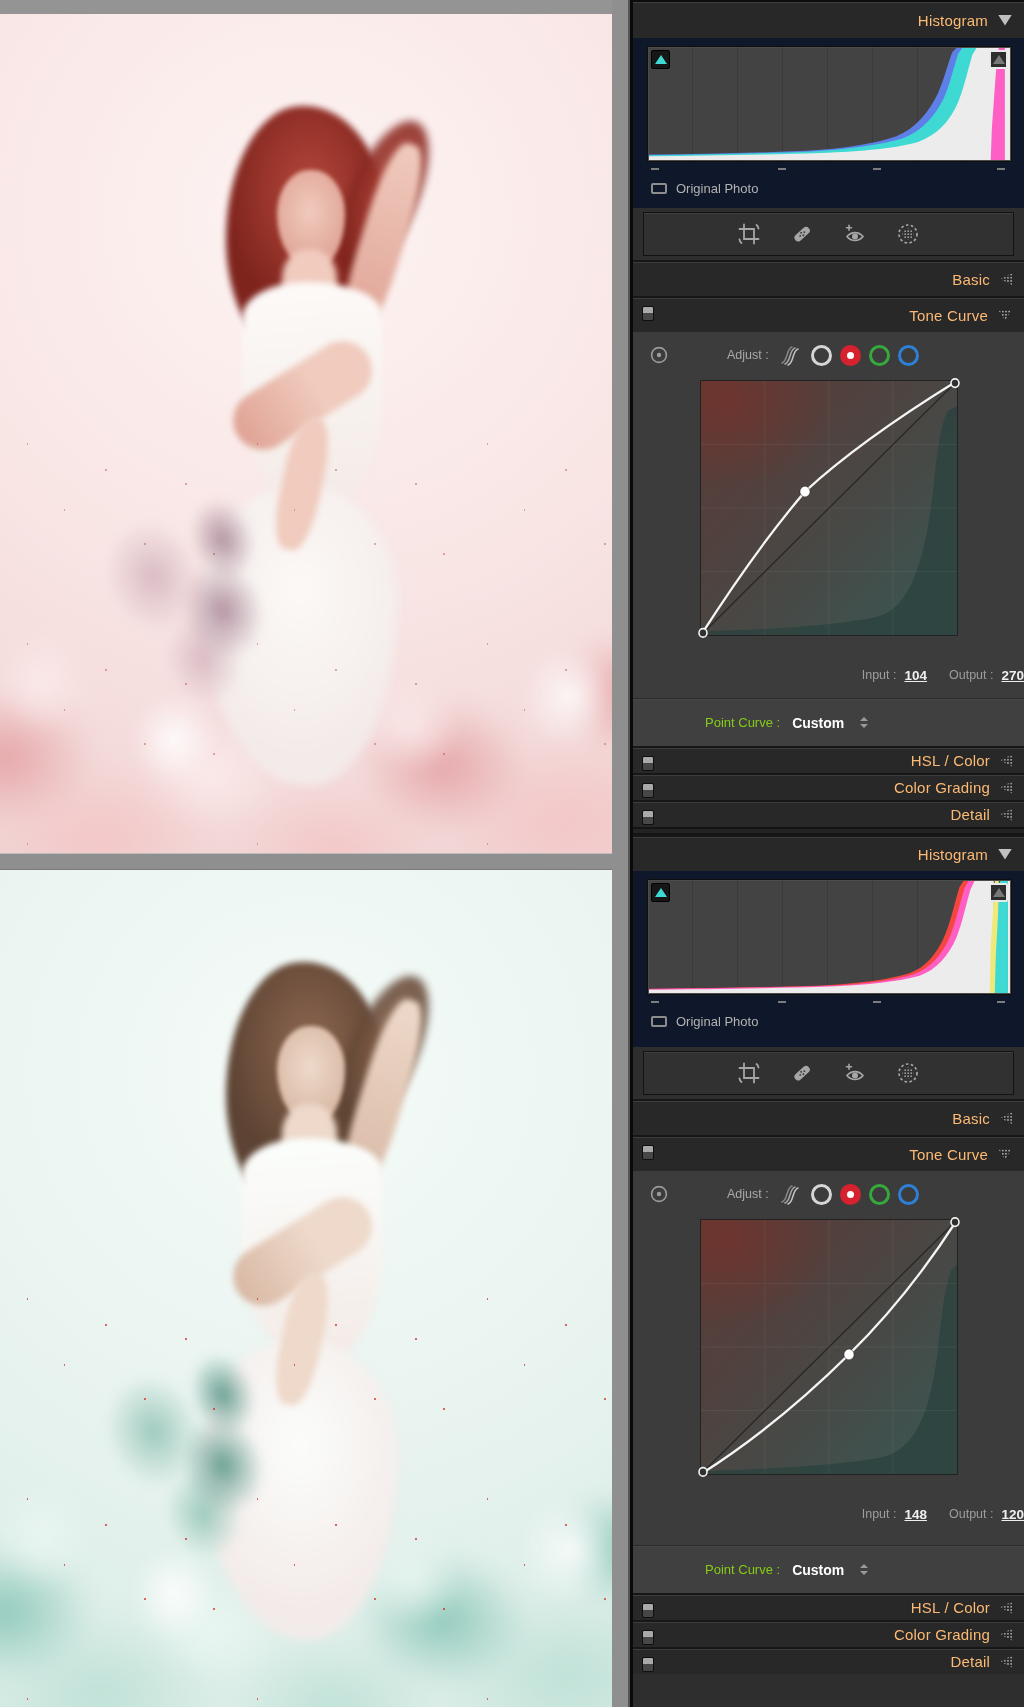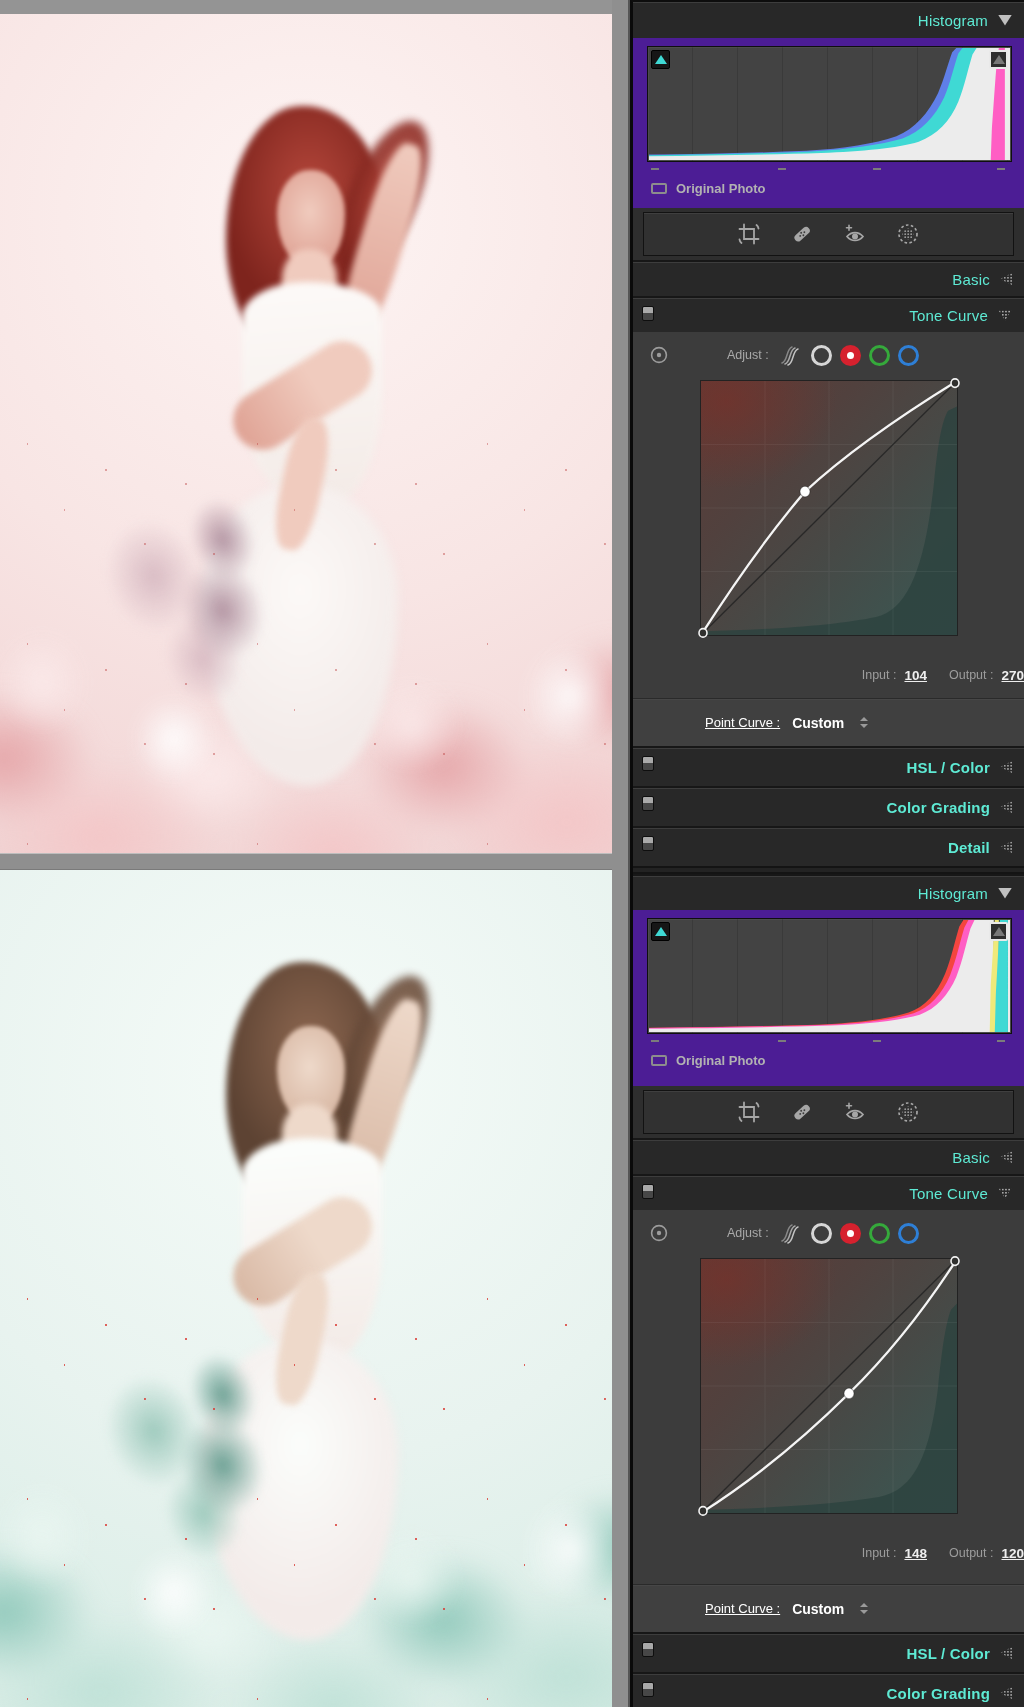--- a/index.html
+++ b/index.html
@@ -88,34 +88,34 @@
       radial-gradient(circle 1.6px at 81% 42%, var(--speck) 60%, transparent 61%),
       radial-gradient(circle 1.4px at 93% 77%, var(--speck) 60%, transparent 61%);
     background-size:230px 200px; }
 
   
   .panel-col { width:394px; background:#2e2e2e; border-left:3px solid #0a0a0a; border-top:2px solid #0d0d0d; overflow:hidden; }
   .group-gap { height:8px; background:#232323; border-top:2px solid #141414; border-bottom:2px solid #141414; }
 
   .sec-header { position:relative; height:36px; display:flex; align-items:center; justify-content:flex-end;
     background:#282828; border-top:2px solid #171717; box-shadow:inset 0 1px 0 #3d3d3d; padding:0 12px; }
-  .sec-header--slim { height:40px;font-weight:bold; }
-  .sec-title { color:#5eead4; font-size:15px; letter-spacing:.2px; }
+  .sec-header--slim { height:27px; }
+  .sec-title { color:#fdba74; font-size:15px; letter-spacing:.2px; }
   .hdr-icon { margin-left:10px; }
 
   .tri-solid-down { width:14px; height:11px; background:#c0c0c0; clip-path:polygon(0 0,100% 0,50% 100%); }
   .tri-dot-down  { width:14px; height:11px; clip-path:polygon(0 0,100% 0,50% 100%);
     background-image:radial-gradient(circle, #a8a8a8 0.9px, transparent 1.15px); background-size:3.2px 3.2px; }
   .tri-dot-left  { width:12px; height:12px; clip-path:polygon(0 50%,100% 0,100% 100%);
     background-image:radial-gradient(circle, #9c9c9c 0.9px, transparent 1.15px); background-size:3.2px 3.2px; }
   .panel-toggle { position:absolute; left:9px; top:8px; width:12px; height:15px; border:1px solid #0e0e0e; border-radius:2px;
     background:linear-gradient(#a9a9a9 0 44%, #474747 44% 100%); }
 
   
-  .hist-content { background:#4c1d95; padding:8px 12px 8px 14px;font-weight:bold; }
+  .hist-content { background:#0f172a; padding:8px 12px 8px 14px; }
   .hist-content--tall { padding-bottom:14px; }
   .hist-box { position:relative; height:116px; background:#434343; border:1px solid #0f0f0f;
     box-shadow:inset 0 0 0 1px rgba(255,255,255,.05);
     background-image:repeating-linear-gradient(90deg, transparent 0 44px, rgba(0,0,0,.14) 44px 45px); }
   .hist-svg { position:absolute; inset:1px; width:calc(100% - 2px); height:calc(100% - 2px); }
   .clip-ind { position:absolute; top:3px; width:19px; height:19px; display:flex; align-items:center; justify-content:center; border-radius:2px; }
   .clip-ind--shadow { left:3px; background:#161616; border:1px solid #000; }
   .clip-ind--highlight { right:3px; background:#2e2e2e; border:2px solid #e9e9e9; }
   .tri-up-cyan { width:0; height:0; border-left:6px solid transparent; border-right:6px solid transparent; border-bottom:9px solid #3fd9d4; }
   .tri-up-gray { width:0; height:0; border-left:6px solid transparent; border-right:6px solid transparent; border-bottom:9px solid #787878; }
@@ -152,21 +152,21 @@
       linear-gradient(133deg, #5c3c37 0%, #51413e 32%, #474946 58%, #3f524e 82%, #3d534f 100%); }
   .curve-svg { position:absolute; inset:0; width:100%; height:100%; overflow:visible; }
 
   .io-row { height:22px; margin-top:28px; display:flex; align-items:center; justify-content:flex-end; gap:8px; }
   .io-label { color:#9d9d9d; font-size:12.5px; }
   .io-value { color:#efefef; font-size:13.5px; font-weight:bold; margin-right:14px;text-decoration:underline; }
   .io-value:last-child { margin-right:0; }
 
   .point-curve-row { height:48px; background:#404040; border-top:1px solid #2a2a2a; box-shadow:inset 0 1px 0 rgba(255,255,255,.04);
     display:flex; align-items:center; padding-left:72px; gap:12px; }
-  .pc-label { color:#ffffff; font-size:13px;text-decoration:underline; }
+  .pc-label { color:#84cc16; font-size:13px; }
   .pc-value { color:#ffffff; font-size:14px; font-weight:bold; }
   .pc-stepper { display:flex; flex-direction:column; gap:3px; margin-left:4px; }
   .pc-stepper i { display:block; width:0; height:0; border-left:4px solid transparent; border-right:4px solid transparent; }
   .pc-stepper .up { border-bottom:4px solid #9a9a9a; }
   .pc-stepper .down { border-top:4px solid #9a9a9a; }
 </style>
 </head>
 <body>
 
 <div class="left-col">

